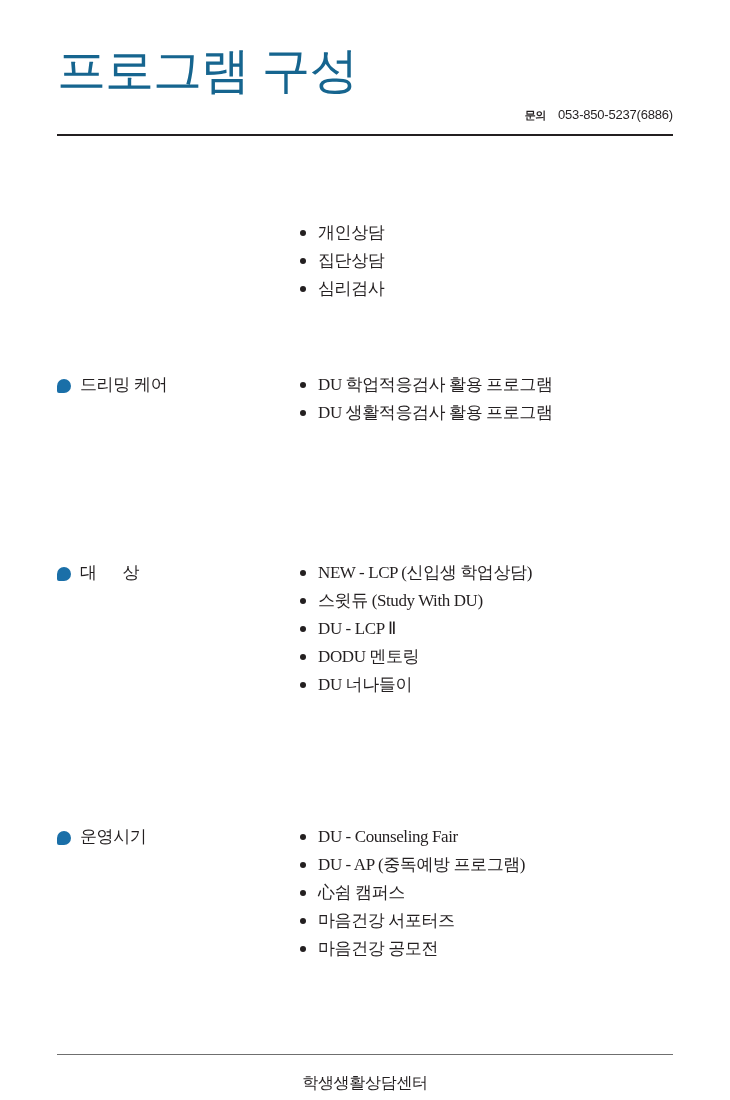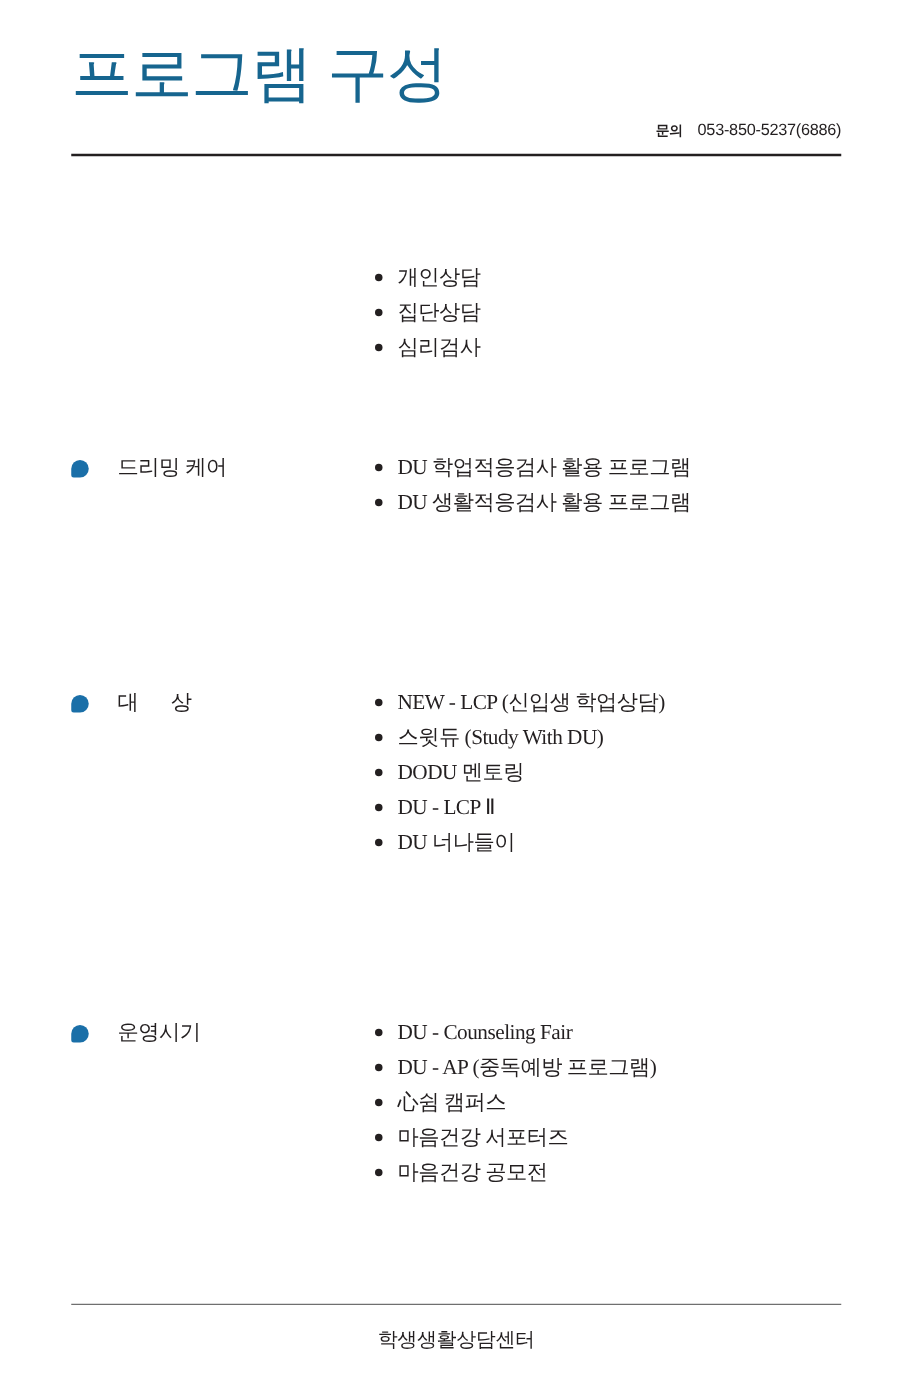--- a/index.html
+++ b/index.html
@@ -11,21 +11,21 @@
     height: 1100px;
     background: #ffffff;
     font-family: "Liberation Sans", sans-serif;
     color: #231f20;
     position: relative;
     overflow: hidden;
   }
   .page {
     position: absolute;
     left: 0;
-    top: 0;
+    top: 11px;
     width: 730px;
     height: 796px;
     box-sizing: border-box;
   }
 
   
   .header {
     position: absolute;
     left: 57px;
     top: 34px;
@@ -74,21 +74,21 @@
     left: 57px;
     width: 616px;
     display: flex;
     align-items: flex-start;
   }
   .label-col {
     width: 215px;
     flex: 0 0 215px;
     display: flex;
     align-items: center;
-    gap: 23px;
+    gap: 9px;
     padding-top: 2px;
   }
   .bullet-dot {
     width: 14px;
     height: 14px;
     flex: 0 0 14px;
     background: #1a6fa8;
     border-radius: 50% 50% 50% 2px;
     transform: rotate(0deg);
     position: relative;
@@ -191,22 +191,22 @@
       </div>
       <div class="section" style="top: 548px;">
         <div class="label-col">
           <span class="bullet-dot"></span>
           <span class="label-text">대      상</span>
         </div>
         <div class="items-col">
           <ul class="items">
             <li>NEW - LCP (신입생 학업상담)</li>
             <li>스윗듀 (Study With DU)</li>
+            <li>DU - LCP Ⅱ</li>
             <li>DODU 멘토링</li>
-            <li>DU - LCP Ⅱ</li>
             <li>DU 너나들이</li>
           </ul>
         </div>
       </div>
       <div class="section" style="top: 812px;">
         <div class="label-col">
           <span class="bullet-dot"></span>
           <span class="label-text">운영시기</span>
         </div>
         <div class="items-col">

